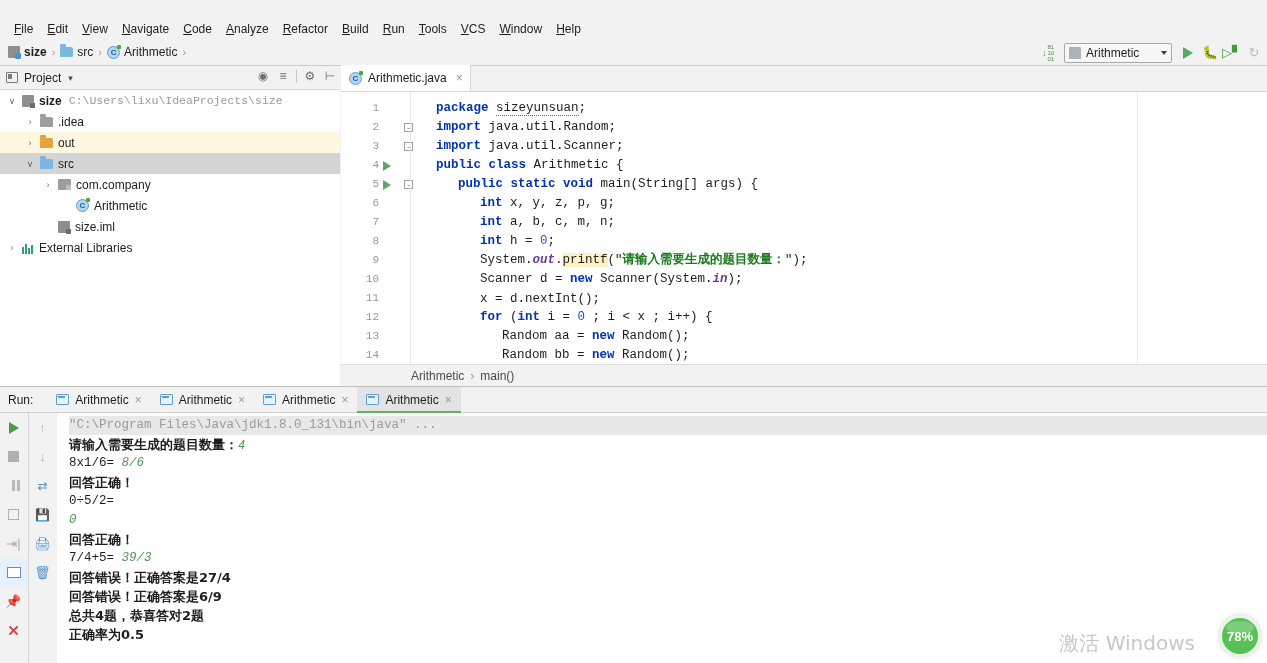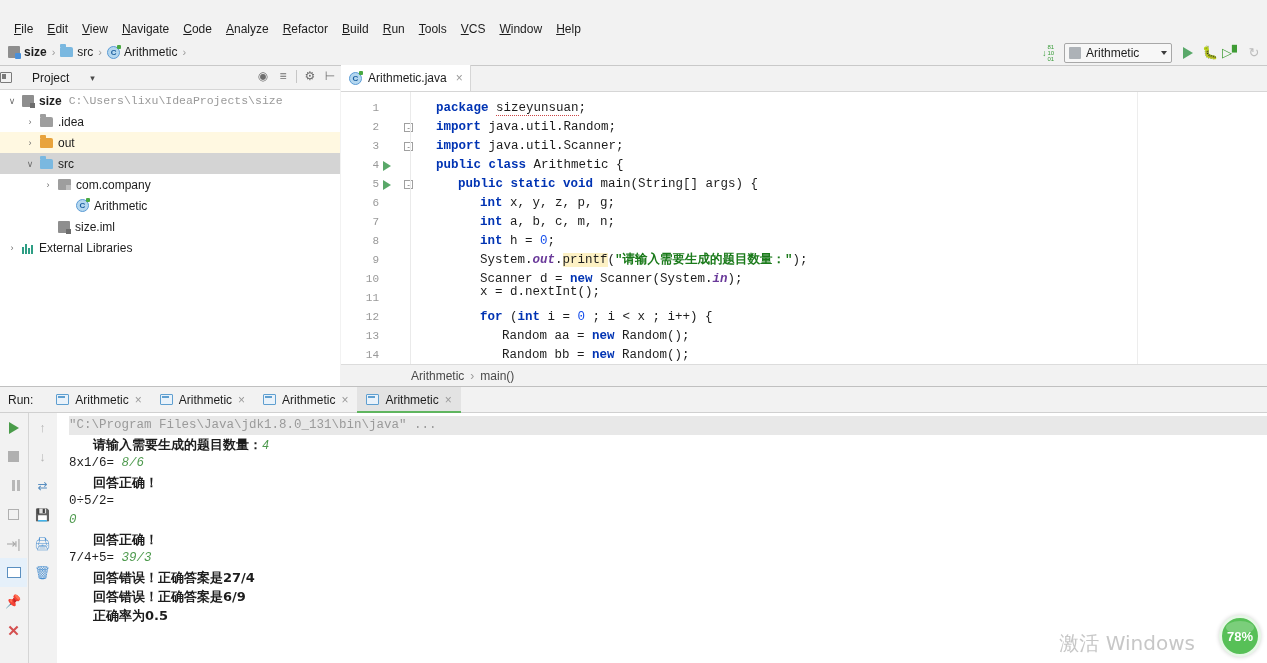--- a/index.html
+++ b/index.html
@@ -69,23 +69,22 @@
   }
   .runcfg .label{ font-size:12px; margin-left:5px; margin-right:auto; }
   .chev { width:0;height:0;border-left:3.5px solid transparent;border-right:3.5px solid transparent;border-top:4px solid #3c3c3c; margin-left:8px;}
   .ico-run-small{width:12px;height:12px;background:#9aa0a6;border-radius:1px;position:relative;opacity:.8}
   .play-tri { width:0;height:0;border-top:6px solid transparent;border-bottom:6px solid transparent;border-left:10px solid #59a869; }
   .dl-icon { display:flex; align-items:center; color:#389c38; font-size:9px; }
 
   
   .proj-header {
     position:absolute; left:0; top:66px; width:340px; height:24px;
-    background:#f2f2f2; display:flex; align-items:center; 
+    background:#f2f2f2; display:flex; align-items:center; padding-left:6px;
     border-bottom:1px solid #d6d6d6;
-    gap:14px;
   }
   .proj-header .title { font-size:12px; margin-left:6px; }
   .ph-right { position:absolute; right:3px; top:3px; display:flex; align-items:center; gap:6px; }
   .ph-ico { width:14px;height:14px;display:flex;align-items:center;justify-content:center;color:#6e6e6e;font-size:12px;}
   .vdiv { width:1px; height:13px; background:#c6c6c6; }
 
   .proj-tree {
     position:absolute; left:0; top:90px; width:340px; height:296px;
     background:#ffffff; overflow:hidden; font-size:12px;
   }
@@ -194,21 +193,21 @@
   .sb-btn.boxed { background:#e5f0fa; }
 
   .console {
     position:absolute; left:57px; top:413px; width:1210px; height:250px; background:#ffffff;
     overflow:hidden; padding-left:12px; padding-top:3px;
   }
   .cline {
     height:19px; line-height:19px; white-space:pre; font-size:12.5px;
     font-family:"Liberation Mono", monospace; color:#1d1d1d;
   }
-  .cline.cn { font-family:"DejaVu Sans", sans-serif; font-size:13px; font-weight:bold;margin-left:24px; }
+  .cline.cn { font-family:"DejaVu Sans", sans-serif; font-size:13px; font-weight:bold; }
   .g { color:#4e9a4e; font-style:italic; }
   .dim { color:#9a9a9a; }
   .sel-bg { background:#e8e8e8; }
 
   
   .watermark {
     position:absolute; right:72px; bottom:6px; font-size:20px; color:#c7c7c7;
     font-family:"DejaVu Sans", sans-serif; white-space:nowrap;
   }
   .pct-badge {
@@ -393,21 +392,21 @@
         <div class="cl" style="top: 7px; left: 25px;"><span class="kw">package </span><span class="sq">sizeyunsuan</span><span class="">;</span></div>
         <div class="cl" style="top: 26px; left: 25px;"><span class="kw">import </span><span class="">java.util.Random;</span></div>
         <div class="cl" style="top: 45px; left: 25px;"><span class="kw">import </span><span class="">java.util.Scanner;</span></div>
         <div class="cl" style="top: 64px; left: 25px;"><span class="kw">public class </span><span class="">Arithmetic {</span></div>
         <div class="cl" style="top: 83px; left: 47px;"><span class="kw">public static void </span><span class="">main(String[] args) {</span></div>
         <div class="cl" style="top: 102px; left: 69px;"><span class="kw">int </span><span class="">x, y, z, p, g;</span></div>
         <div class="cl" style="top: 121px; left: 69px;"><span class="kw">int </span><span class="">a, b, c, m, n;</span></div>
         <div class="cl" style="top: 140px; left: 69px;"><span class="kw">int </span><span class="">h = </span><span class="num">0</span><span class="">;</span></div>
         <div class="cl" style="top: 159px; left: 69px;"><span class="">System.</span><span class="fld">out</span><span class="">.</span><span class="hl">printf</span><span class="">(</span><span class="str">"请输入需要生成的题目数量："</span><span class="">);</span></div>
         <div class="cl" style="top: 178px; left: 69px;"><span class="">Scanner d = </span><span class="kw">new </span><span class="">Scanner(System.</span><span class="fld">in</span><span class="">);</span></div>
-        <div class="cl" style="top: 191px; left: 69px; text-align: right;"><span class="">x = d.nextInt();</span></div>
+        <div class="cl" style="top: 198px; left: 69px; text-align: right;"><span class="">x = d.nextInt();</span></div>
         <div class="cl" style="top: 216px; left: 69px;"><span class="kw">for </span><span class="">(</span><span class="kw">int </span><span class="">i = </span><span class="num">0</span><span class=""> ; i &lt; x ; i++) {</span></div>
         <div class="cl" style="top: 235px; left: 91px;"><span class="">Random aa = </span><span class="kw">new </span><span class="">Random();</span></div>
         <div class="cl" style="top: 254px; left: 91px;"><span class="">Random bb = </span><span class="kw">new </span><span class="">Random();</span></div>
       </div>
   </div>
   <div class="rmargin"></div>
 
   <div class="ed-crumb">
     <span>Arithmetic</span>
     <span class="sep">›</span>
@@ -493,19 +492,20 @@
       <div class="cline sel-bg"><span class="dim">"C:\Program Files\Java\jdk1.8.0_131\bin\java" ...</span></div>
       <div class="cline cn"><span>请输入需要生成的题目数量：</span><span class="g" style="font-weight:normal;font-family:'Liberation Mono',monospace;font-size:12px;">4</span></div>
       <div class="cline"><span>8x1/6= </span><span class="g">8/6</span></div>
       <div class="cline cn"><span>回答正确！</span></div>
       <div class="cline"><span>0÷5/2=</span></div>
       <div class="cline"><span class="g">0</span></div>
       <div class="cline cn"><span>回答正确！</span></div>
       <div class="cline"><span>7/4+5= </span><span class="g">39/3</span></div>
       <div class="cline cn"><span>回答错误！正确答案是27/4</span></div>
       <div class="cline cn"><span>回答错误！正确答案是6/9</span></div>
+      <div class="cline cn"><span>总共4题，恭喜答对2题</span></div>
       <div class="cline cn"><span>正确率为0.5</span></div>
     </div>
 
   <div class="watermark">激活 Windows</div>
   <div class="pct-badge">78%</div>
 
 </div>
 
 </body></html>

